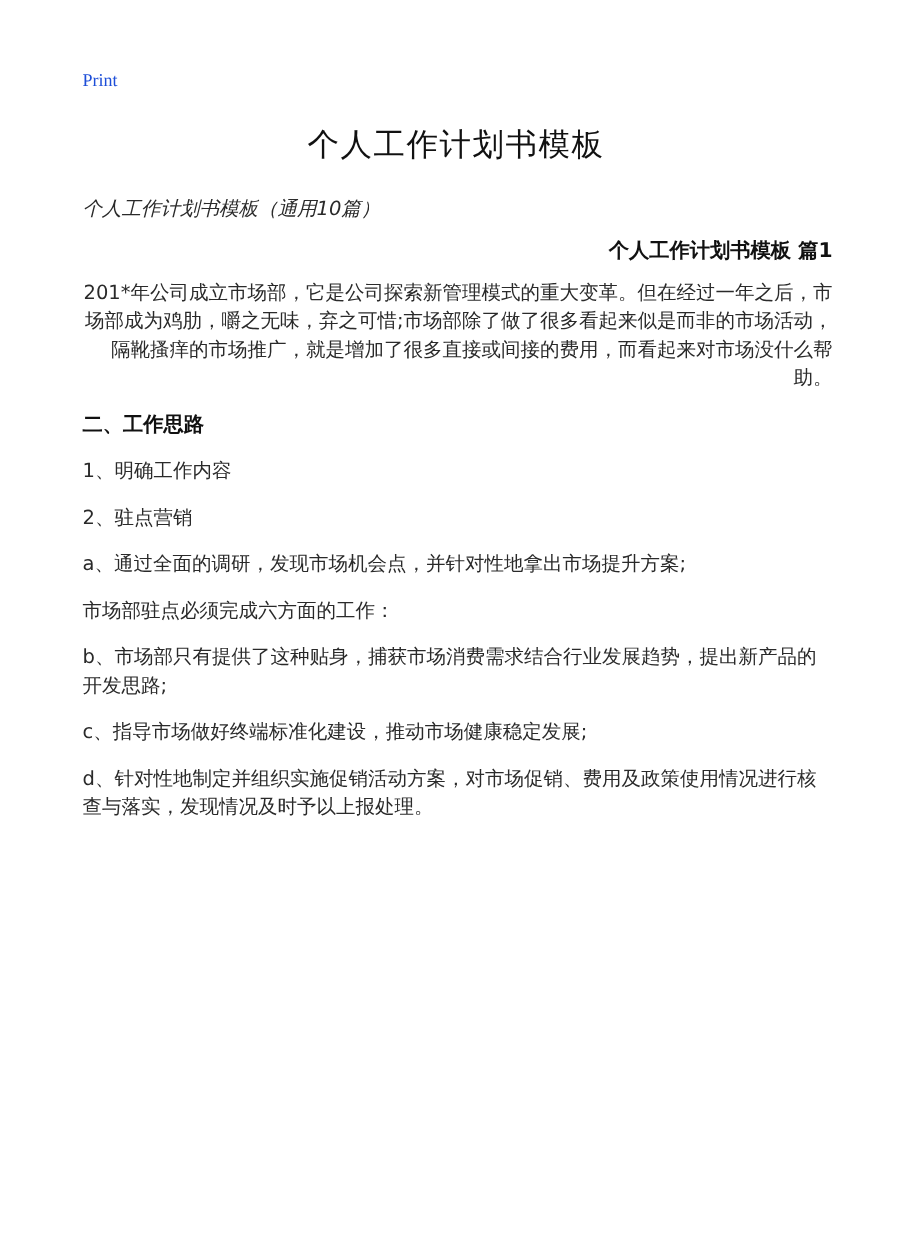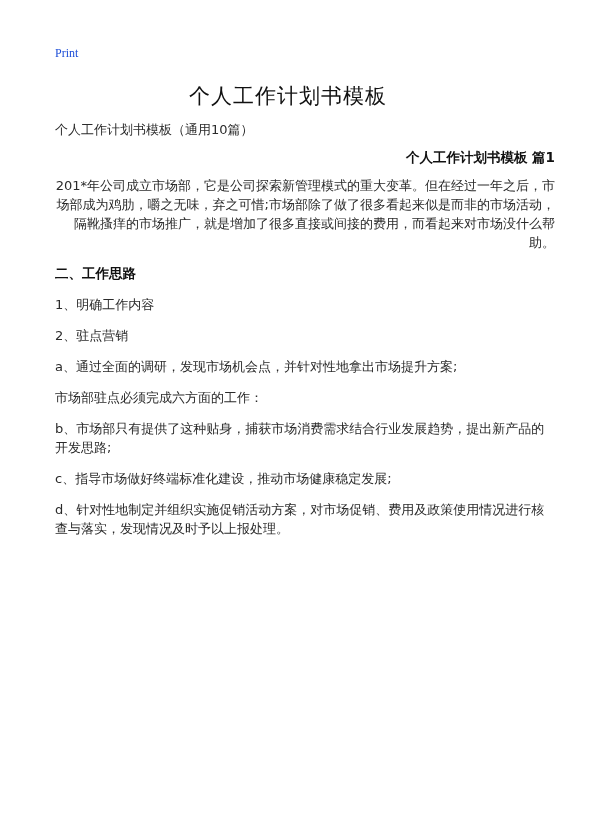--- a/index.html
+++ b/index.html
@@ -6,28 +6,28 @@
     body {
       width: 600px; height: 828px; overflow: hidden; position: relative;
       font-family: "DejaVu Sans", sans-serif; color: #222;
     }
     .page { position: absolute; left: 0; top: 0; width: 600px; height: 828px; }
     .print-label {
       position: absolute; left: 55px; top: 46px;
       font-family: "Liberation Serif", serif; font-size: 12px; color: #1d4ed8;
     }
     .doc-title {
-      position: absolute; left: 0; top: 82px; width: 576px; text-align: center;
+      position: absolute; left: 16px; top: 82px; width: 576px; text-align: center;
       font-size: 21px; color: #111; letter-spacing: 1px;
     }
     .content { position: absolute; left: 55px; top: 120px; width: 500px; }
     .p {
       font-size: 13px; line-height: 19px; color: #2a2a2a; margin: 0;
     }
-    .subtitle { margin-top: 0; }
+    .subtitle { margin-top: 10px; font-style: italic; }
     .heading { font-weight: bold; color: #111; font-size: 13.5px; }
     .mt-a { margin-top: 9px; text-align: right; }
     .mt-c { margin-top: 12px; }
   </style>
 </head>
 <body>
 
 <div class="page">
   <div class="print-label">Print</div>
   <div class="doc-title">个人工作计划书模板</div>

